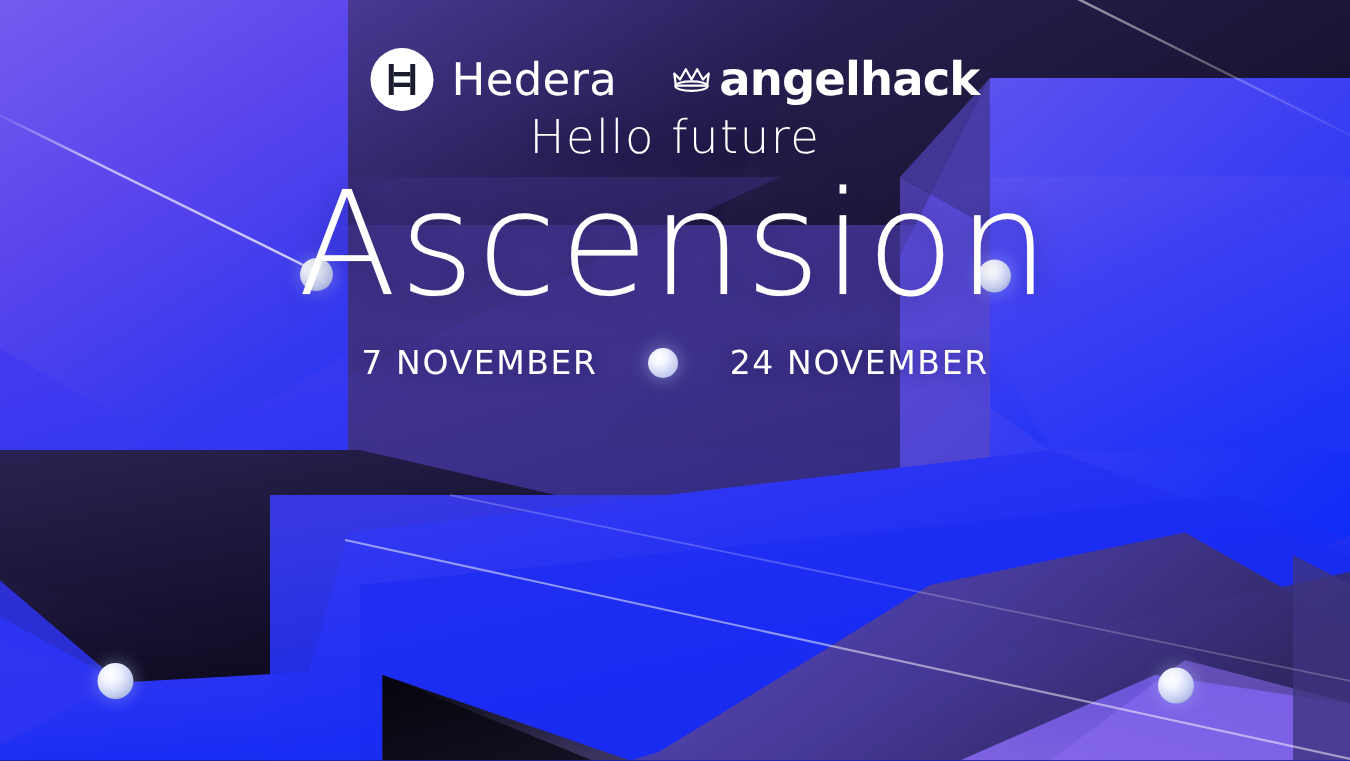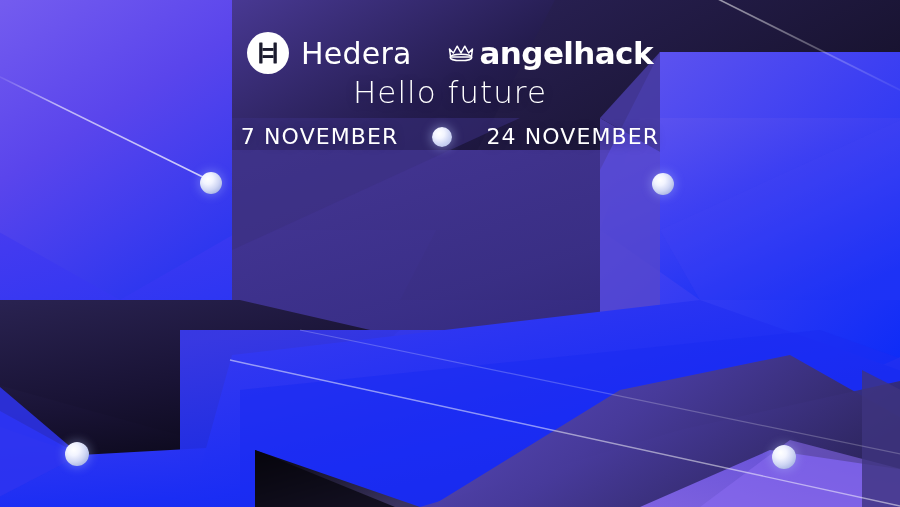--- a/index.html
+++ b/index.html
@@ -294,20 +294,21 @@
             <ellipse cx="15" cy="17.4" rx="10.8" ry="3.2" fill="none" stroke="#ffffff" stroke-width="1.5"></ellipse>
           </svg>
         </span>
         <span class="ah-word">angelhack</span>
       </div>
 
     </div>
 
     <div class="tagline">Hello future</div>
 
+    <div class="title">Ascension</div>
 
     <div class="dates">
       <span>7 NOVEMBER</span>
       <span class="date-sep"></span>
       <span>24 NOVEMBER</span>
     </div>
 
   </div>
 </div>
 

